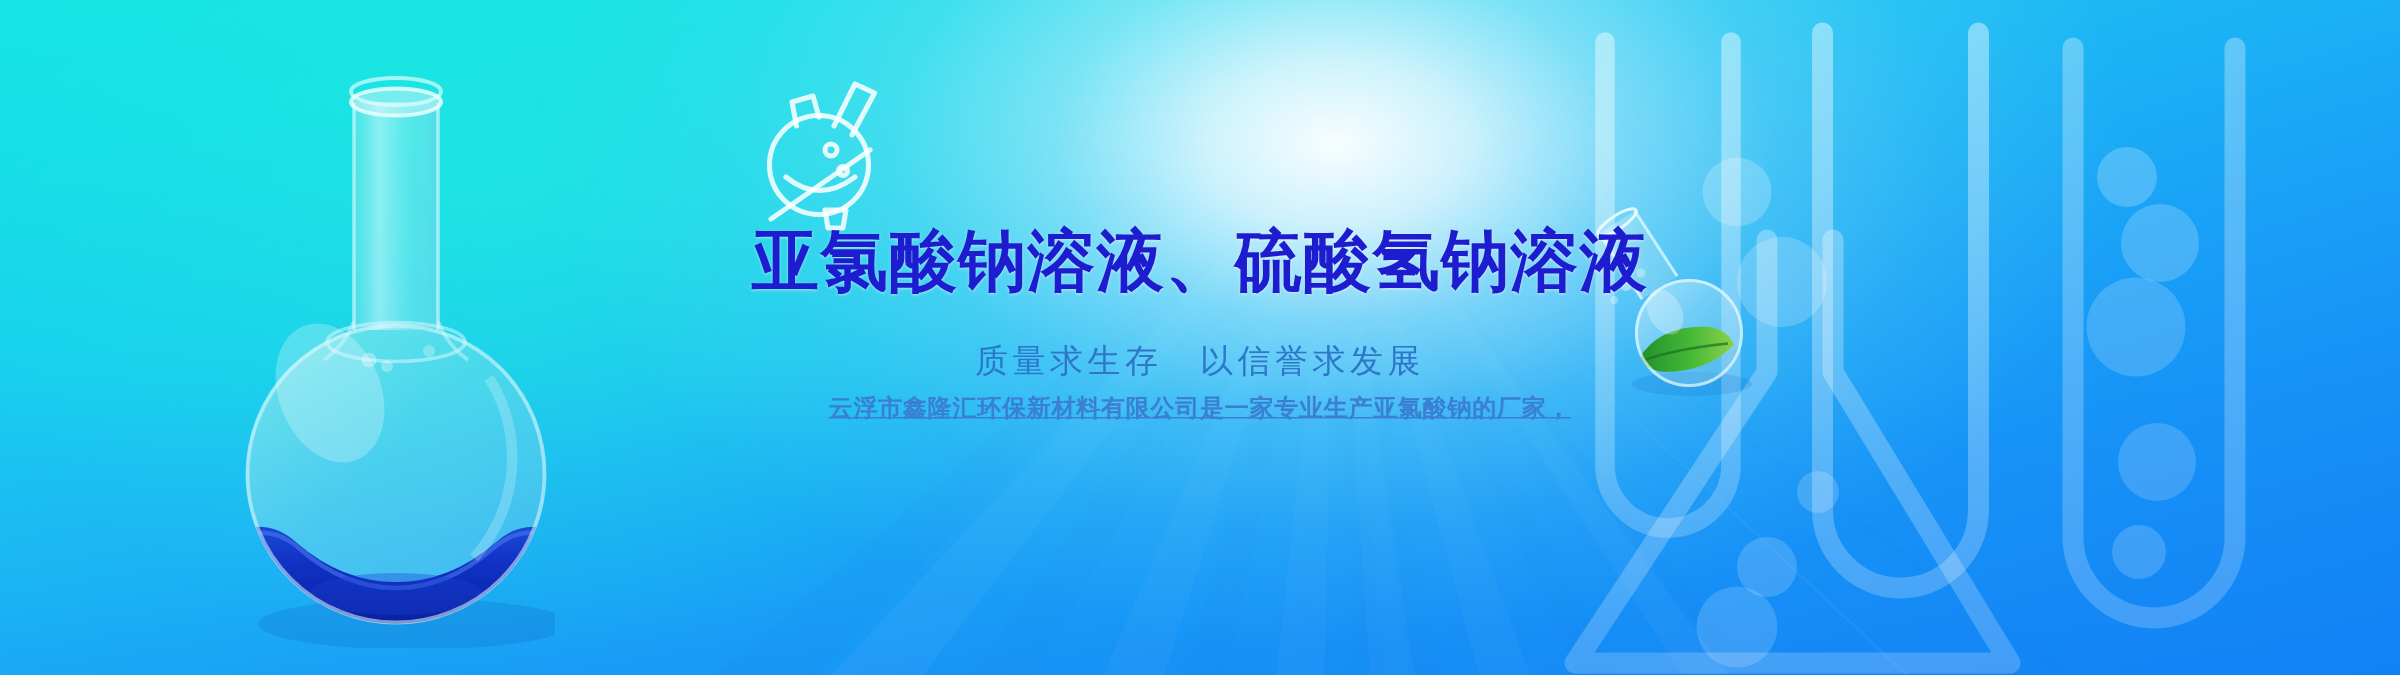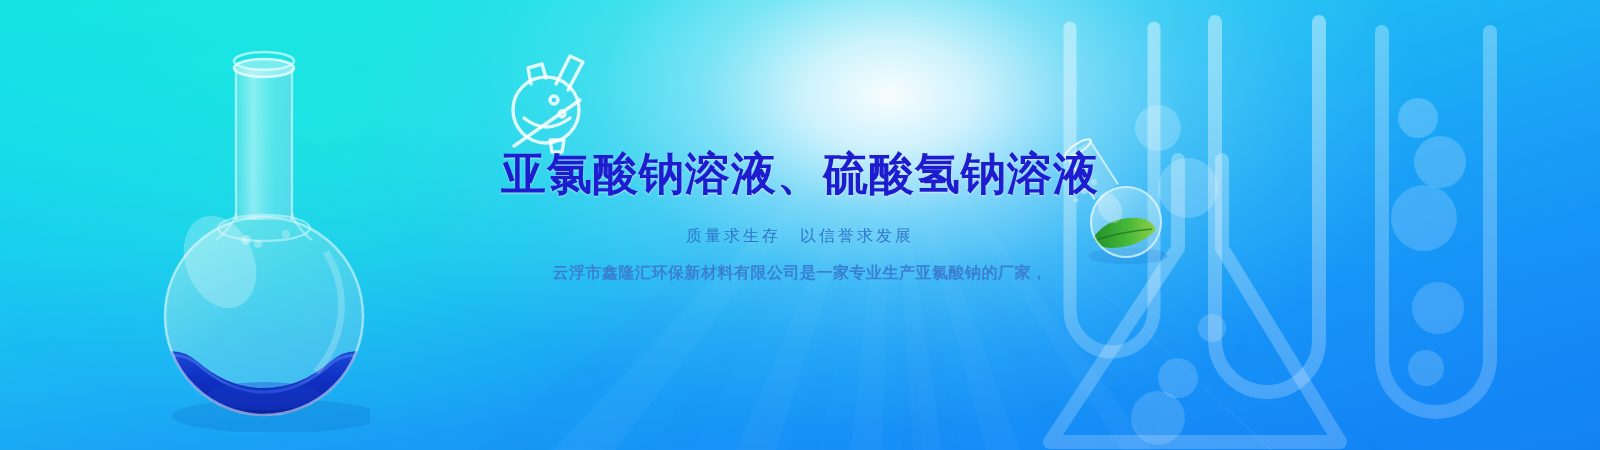--- a/index.html
+++ b/index.html
@@ -130,36 +130,36 @@
     font-weight: bold;
     letter-spacing: 1px;
     color: #1d1dcf;
     line-height: 1.05;
     text-shadow: 0 1px 2px rgba(255,255,255,0.55);
   }
   .tagline {
     position: absolute;
     left: 0; top: 226px;
     width: 1600px;
-    font-size: 16px;
+    font-size: 22px;
     font-weight: normal;
     letter-spacing: 3px;
     color: #2e76c9;
   }
   .blurb {
     position: absolute;
     left: 0; top: 261px;
     width: 1600px;
     font-size: 16px;
     letter-spacing: 0.5px;
     color: #3a80d2;
     line-height: 23px;
     font-weight: bold;
   }
-  .blurb .line { display: block; }
+  .blurb .line { display: block; text-decoration: underline; }
 </style>
 </head>
 <body>
 
 <div class="banner">
 
   <div class="bg-base"></div>
 
   <div class="rays">
     <svg width="1600" height="450" viewBox="0 0 1600 450" xmlns="http://www.w3.org/2000/svg">

